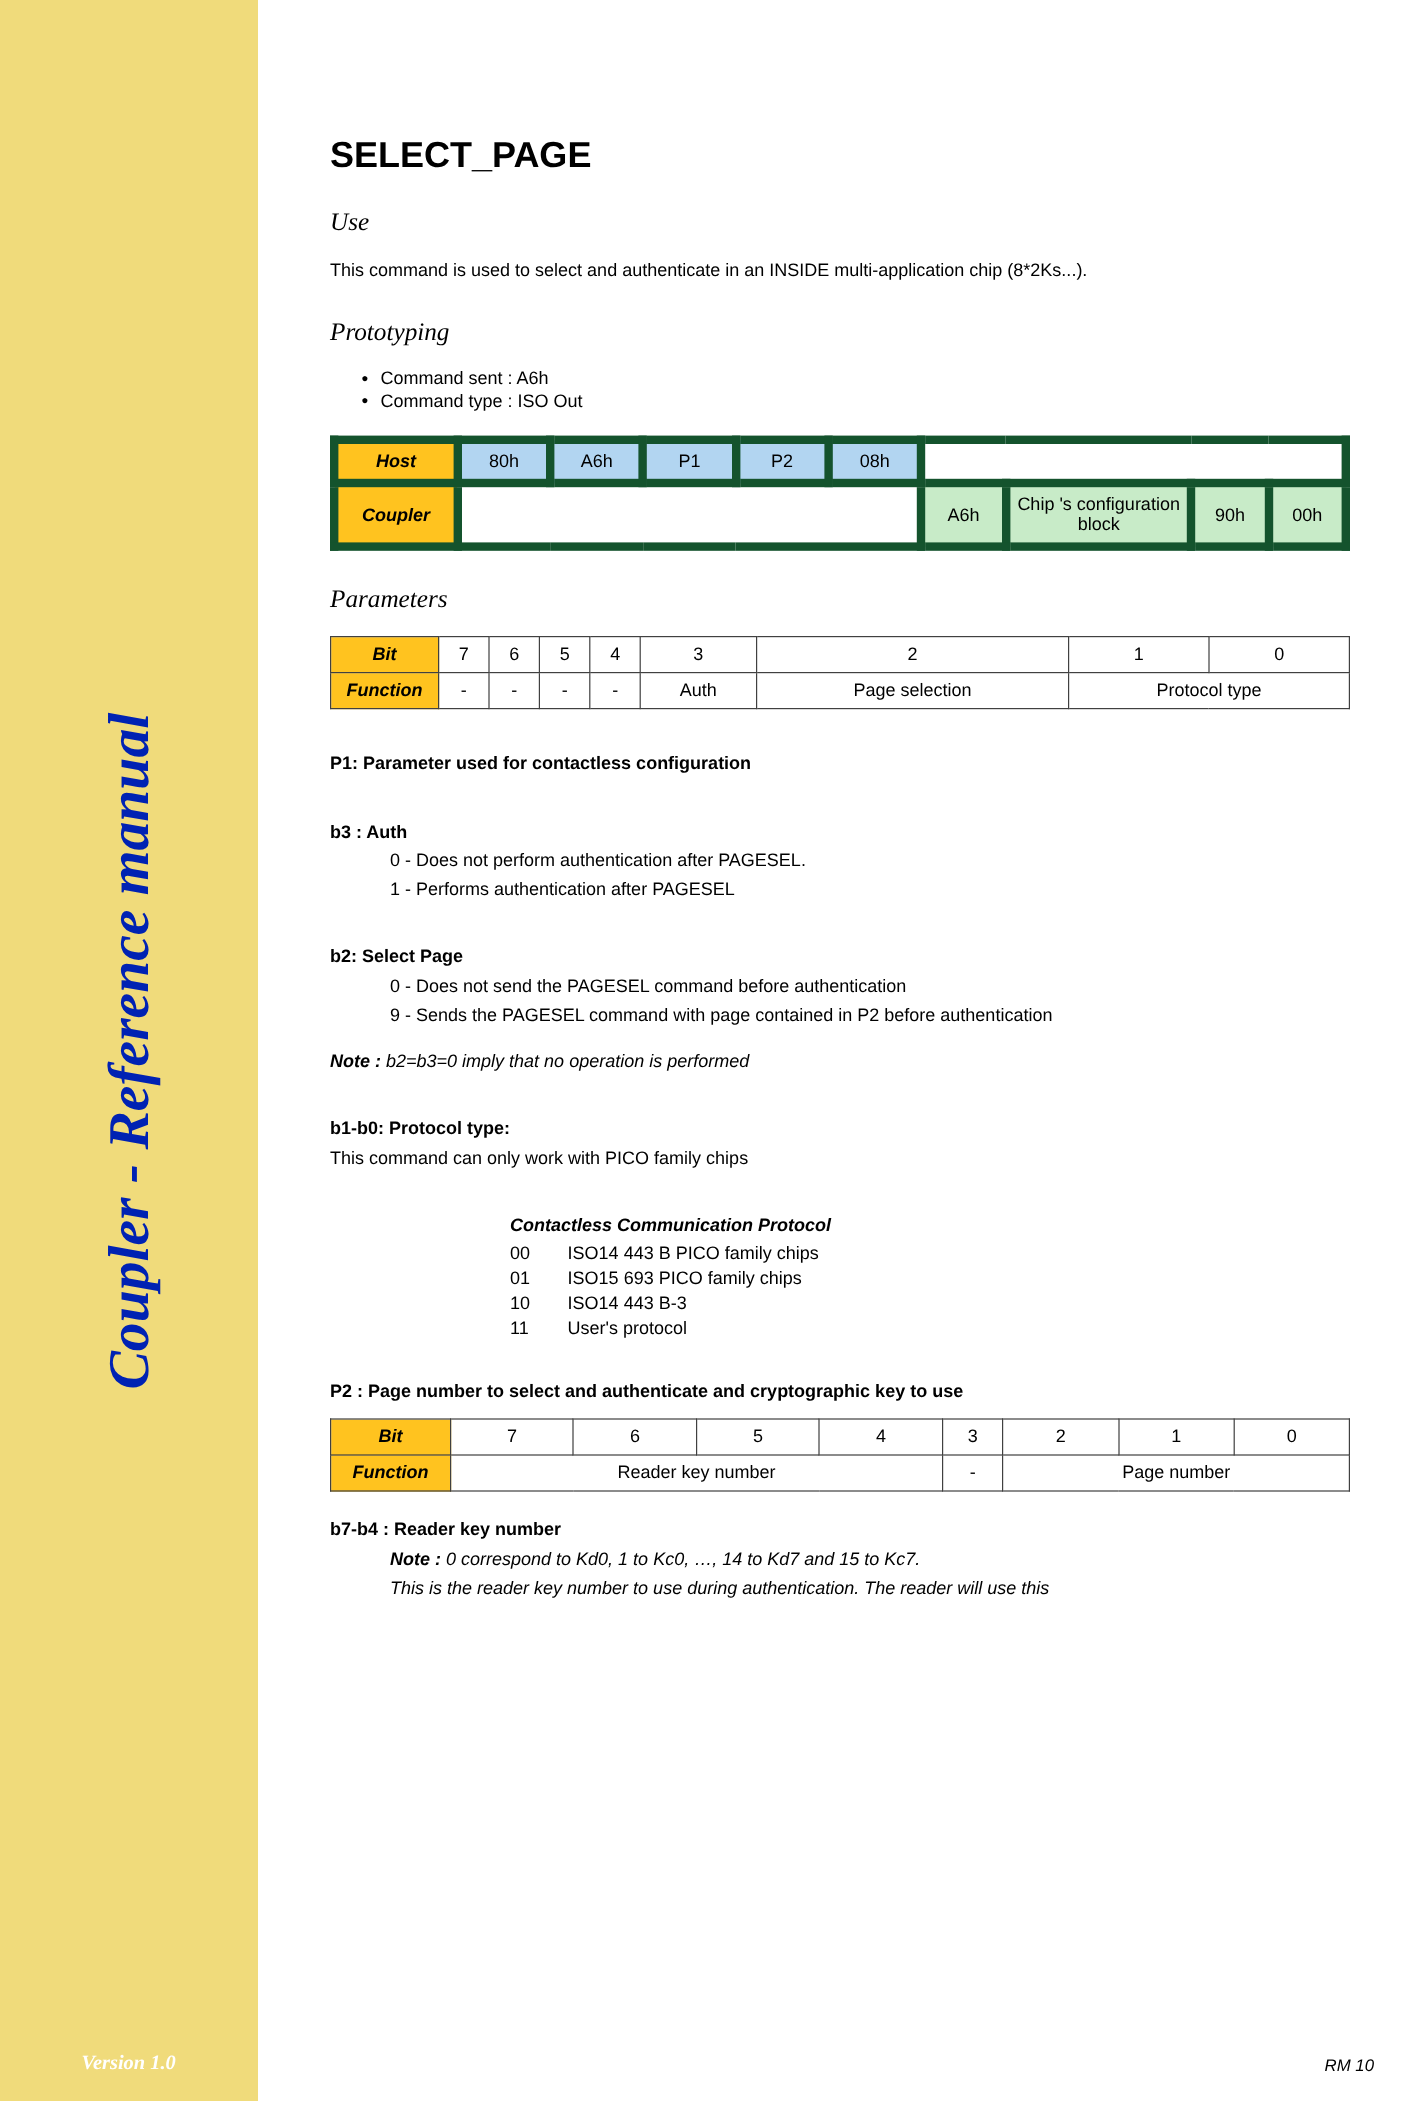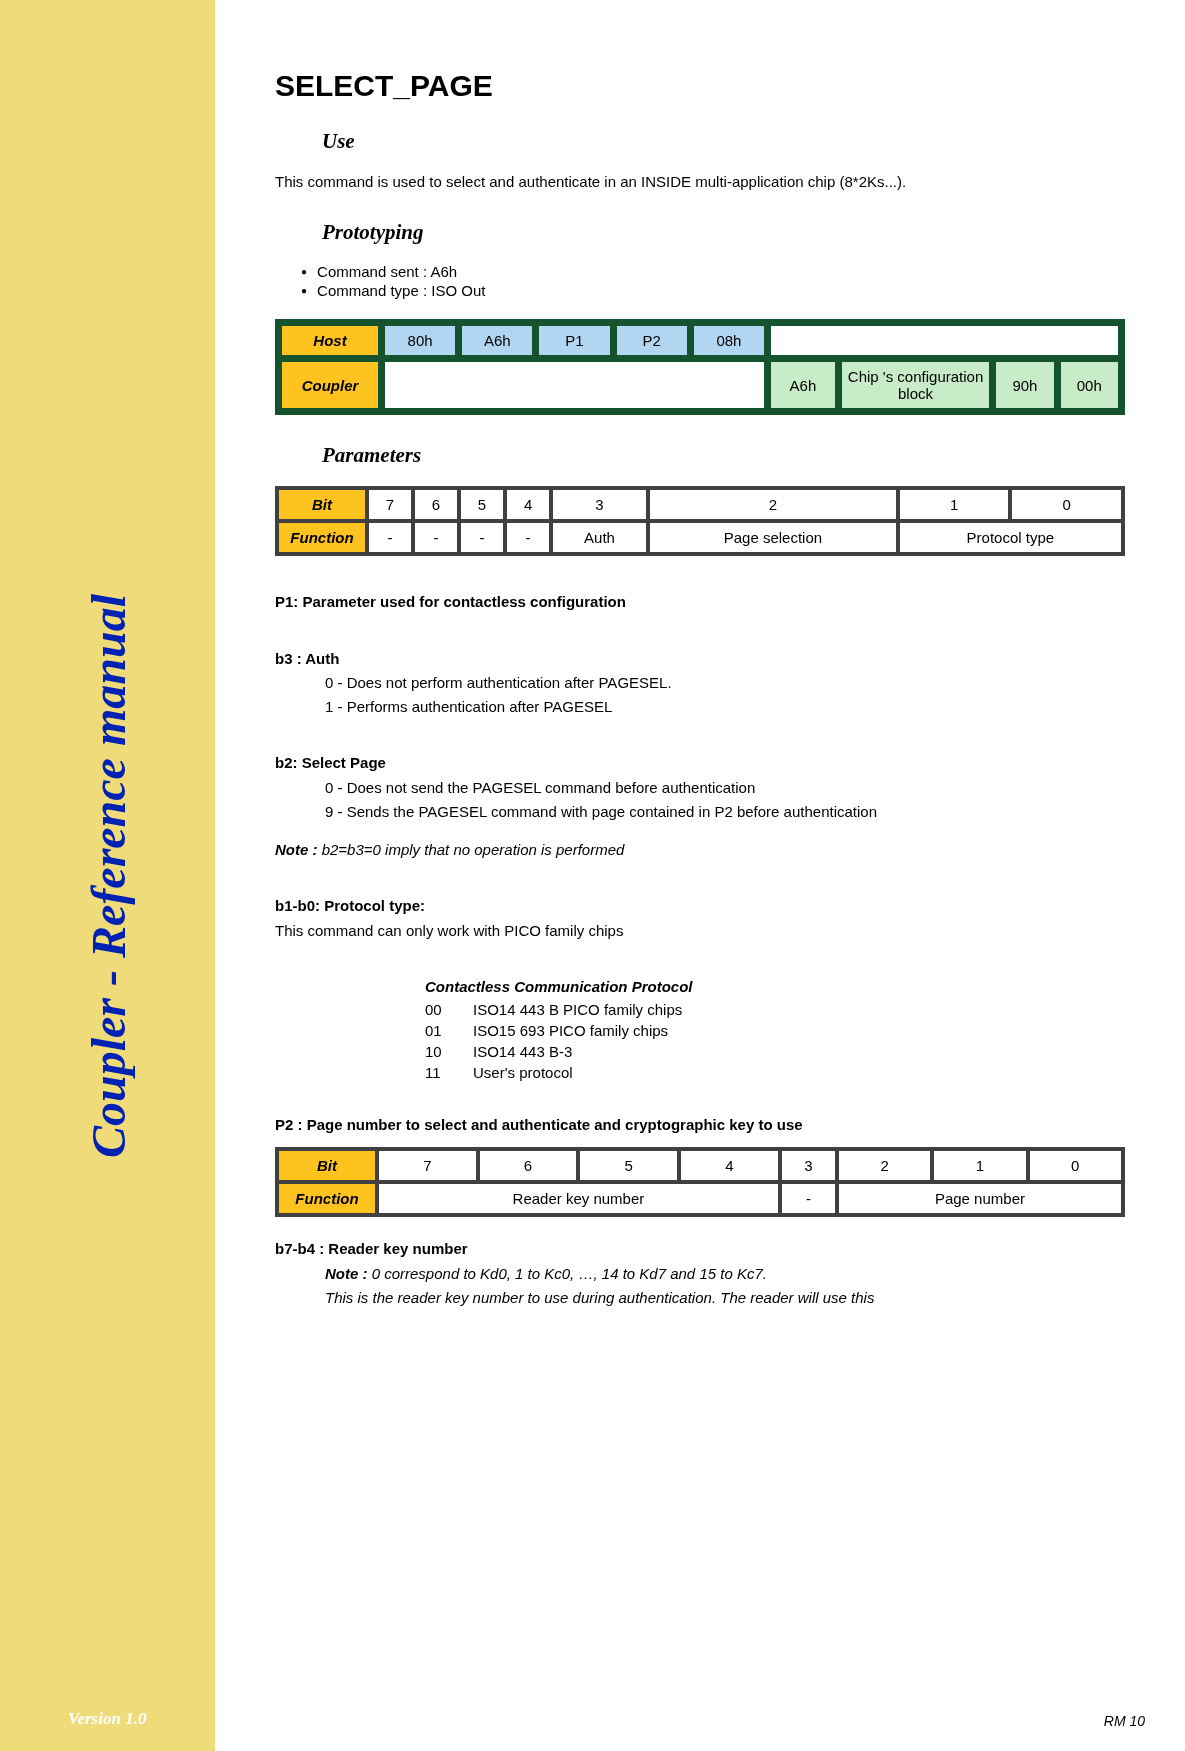--- a/index.html
+++ b/index.html
@@ -40,37 +40,36 @@
     bottom: 22px;
     left: 68px;
     color: #fff;
     font-style: italic;
     font-weight: bold;
     font-size: 17px;
     font-family: "Times New Roman", Times, serif;
   }
   .content {
     flex: 1;
-    padding: 69px 60px 30px 60px;
+    padding: 113px 60px 30px 60px;
     position: relative;
   }
   h1 {
     font-size: 30px;
     font-weight: bold;
     margin-bottom: 18px;
     font-family: Arial, Helvetica, sans-serif;
   }
   h2 {
     font-size: 21px;
     font-style: italic;
-    font-weight: bold;
+    font-weight: normal;
     margin-top: 26px;
     margin-bottom: 18px;
     font-family: "Times New Roman", Times, serif;
-    margin-left: 47px;
   }
   p { margin-bottom: 12px; line-height: 1.35; }
   ul.bullets { list-style: none; padding-left: 26px; margin-bottom: 20px; }
   ul.bullets li::before { content: "●"; font-size: 10px; position: relative; top: -2px; margin-right: 10px; }
   ul.bullets li { margin-bottom: 2px; }
 
   table.cmd { border-collapse: collapse; width: 100%; margin-bottom: 10px; }
   table.cmd td, table.cmd th {
     border: 7px solid #14532d;
     text-align: center;
@@ -78,21 +77,21 @@
     font-size: 15px;
     vertical-align: middle;
   }
   .hdr-orange { background: #ffc31f; font-weight: bold; font-style: italic; }
   .cell-blue { background: #b2d5f1; }
   .cell-green { background: #c8ebc8; }
   .empty-white { background: #fff; }
 
   table.params { border-collapse: collapse; width: 100%; margin-bottom: 8px; }
   table.params td, table.params th {
-    border: 4px solid #404040;
+    border: 1px solid #404040;
     text-align: center;
     padding: 6px 4px;
     font-size: 15px;
   }
 
   .bold { font-weight: bold; margin-top: 36px; }
   .italic { font-style: italic; }
   .indent1 { padding-left: 50px; }
   .indent2 { padding-left: 150px; }
   .indent3 { padding-left: 50px; }

